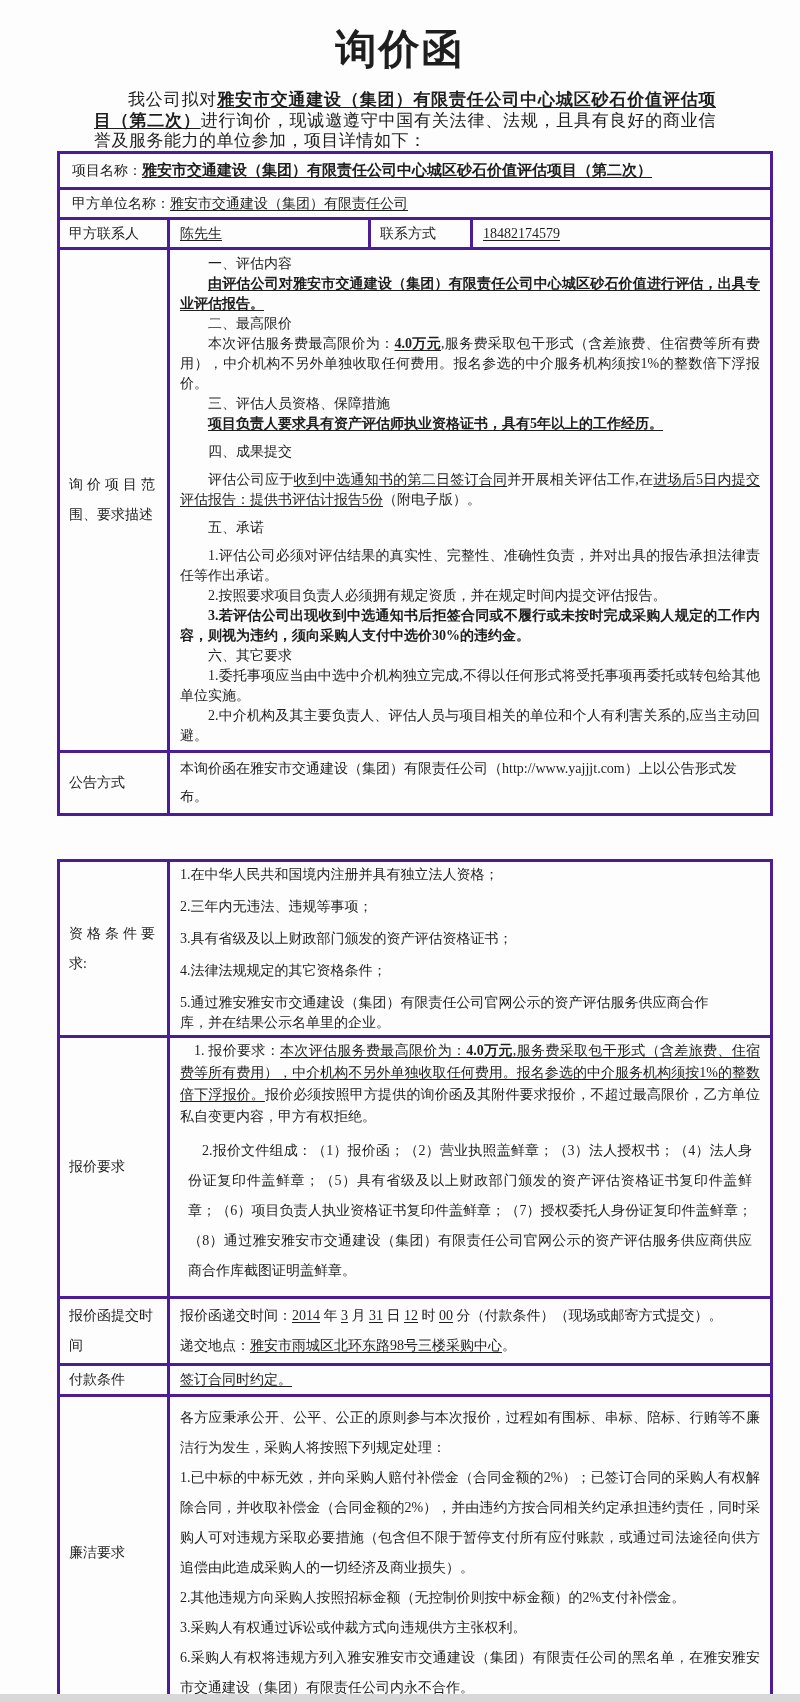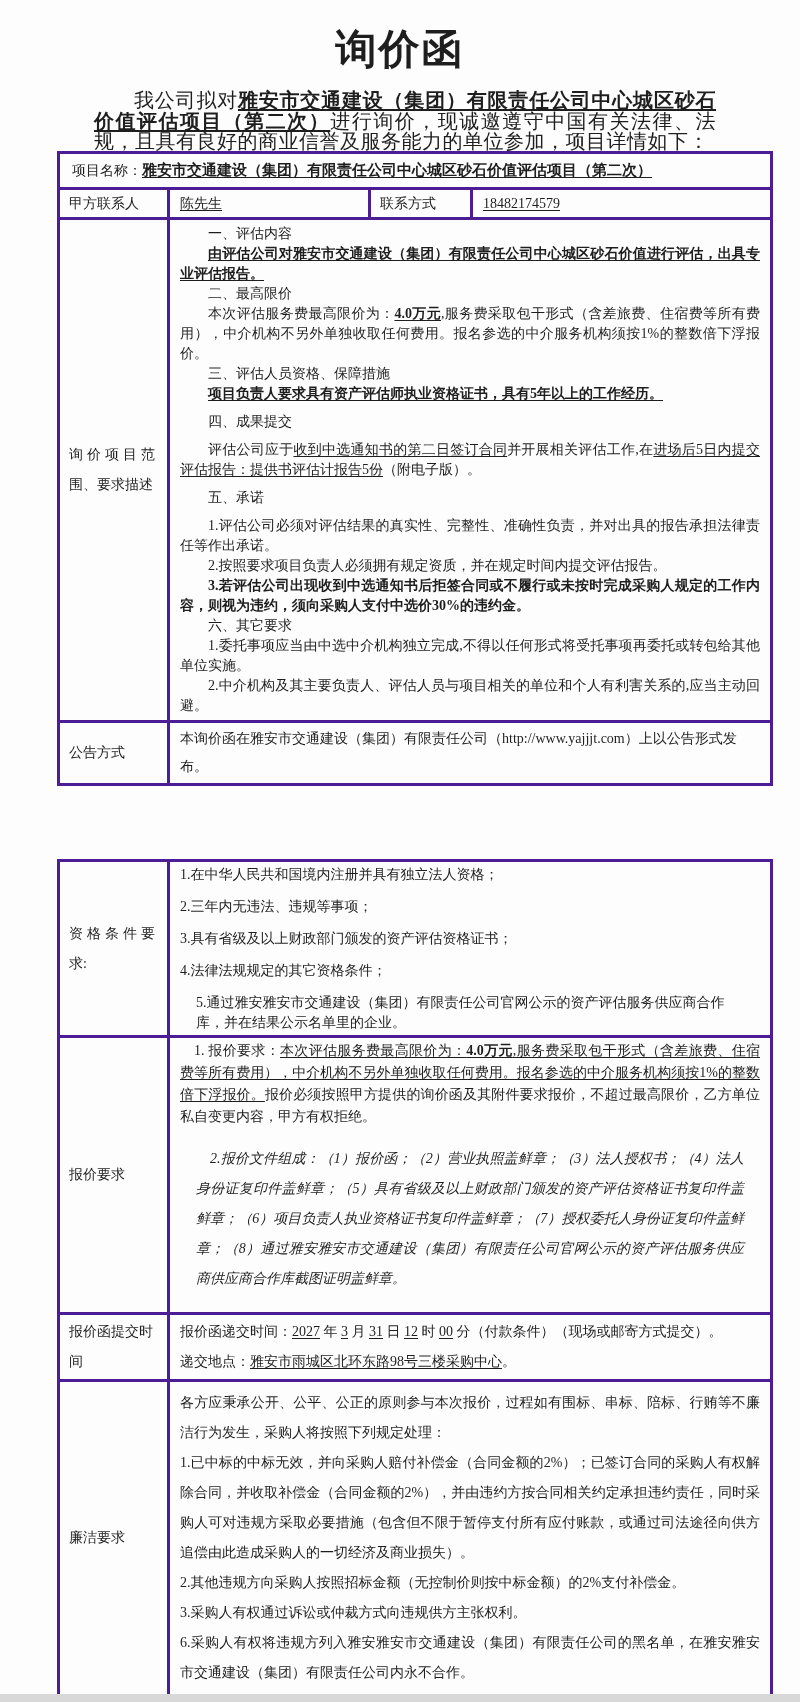--- a/index.html
+++ b/index.html
@@ -11,21 +11,21 @@
   }
   .u { text-decoration: underline; text-underline-offset: 2px; }
   .b { font-weight: bold; }
 
   .doc-title {
     position: absolute; top: 22px; left: 0; width: 800px;
     text-align: center; font-size: 41px; font-weight: bold; letter-spacing: 2px;
   }
   .intro {
     position: absolute; top: 90px; left: 94px; width: 622px;
-    font-size: 20px; line-height: 20.5px; letter-spacing: 0.5px;
+    font-size: 17px; line-height: 20.5px; letter-spacing: 0.5px;
     text-align: justify; text-indent: 2em;
   }
 
   table { position: absolute; left: 57px; width: 713px;
           border-collapse: collapse; table-layout: fixed; }
   #info-table { top: 151px; }
   #req-table  { top: 859px; }
   td { border: 3px solid #4c1d95; font-size: 14px; vertical-align: middle;
        padding: 2px 10px; }
   .label-cell { padding: 2px 6px 2px 9px; font-family: Liberation Serif, serif; }
@@ -36,26 +36,26 @@
   .big-value { font-size: 15px; }
 
   
   .scope-cell { padding: 4px 10px; }
   .scope-cell p { margin: 0; line-height: 20px; text-align: justify; }
   .ind2 { text-indent: 2em; }
   .mtop { margin-top: 8px !important; }
 
   
   .qual-cell p { margin: 0 0 12px 0; line-height: 20px; }
-  .qual-cell p:last-child { margin-bottom: 0; margin-left: 16px; }
+  .qual-cell p:last-child { margin-bottom: 0; }
   .preline { white-space: pre-line; }
 
   
   .quote-p1 { margin: 0 0 8px 0; line-height: 22px; text-indent: 1em; text-align: justify; }
-  .quote-p2 { margin: 16px; line-height: 30px; text-indent: 1em; text-align: justify; font-style: italic; }
+  .quote-p2 { margin: 8px; line-height: 30px; text-indent: 1em; text-align: justify; }
 
   
   .subm-cell p { margin: 0; line-height: 30px; }
 
   
   .ann-cell { line-height: 28px; }
 
   
   .integrity-cell p { margin: 0; line-height: 30px; text-align: justify; }
 
@@ -75,20 +75,25 @@
   <colgroup>
       <col style="width:110px">
       <col style="width:201px">
       <col style="width:102px">
       <col style="width:300px">
     </colgroup>
   <tbody>
       <tr style="height:36px">
     <td colspan="4" class="inline-label">
       <span>项目名称：</span><span class="b u big-value">雅安市交通建设（集团）有限责任公司中心城区砂石价值评估项目（第二次）</span>
+    </td>
+  </tr>
+  <tr style="height:30px">
+    <td colspan="4" class="inline-label">
+      <span>甲方单位名称：</span><span class="u">雅安市交通建设（集团）有限责任公司</span>
     </td>
   </tr>
   <tr style="height:30px">
     <td class="label-cell">甲方联系人</td>
     <td><span class="u">陈先生</span></td>
     <td class="label-cell">联系方式</td>
     <td><span class="u">18482174579</span></td>
   </tr>
   <tr style="height:500px">
     <td class="label-cell">
@@ -146,23 +151,27 @@
       <p class="quote-p1"><span>1. 报价要求：</span><span class="u">本次评估服务费最高限价为：</span><span class="b u">4.0万元</span><span class="u">,服务费采取包干形式（含差旅费、住宿费等所有费用），中介机构不另外单独收取任何费用。报名参选的中介服务机构须按1%的整数倍下浮报价。</span><span>报价必须按照甲方提供的询价函及其附件要求报价，不超过最高限价，乙方单位私自变更内容，甲方有权拒绝。</span></p>
       <p class="quote-p2">2.报价文件组成：（1）报价函；（2）营业执照盖鲜章；（3）法人授权书；（4）法人身份证复印件盖鲜章；（5）具有省级及以上财政部门颁发的资产评估资格证书复印件盖鲜章；（6）项目负责人执业资格证书复印件盖鲜章；（7）授权委托人身份证复印件盖鲜章；（8）通过雅安雅安市交通建设（集团）有限责任公司官网公示的资产评估服务供应商供应商合作库截图证明盖鲜章。</p>
     </td>
   </tr>
   <tr style="height:64px">
     <td class="label-cell">
       <div class="label-line">报价函提交时</div>
       <div class="label-line">间</div>
     </td>
     <td class="subm-cell">
-      <p><span>报价函递交时间：</span><span class="u">2027</span><span> 年 </span><span class="u">3</span><span> 月 </span><span class="u">31</span><span> 日 </span><span class="u">12</span><span> 时 </span><span class="u">00</span><span> 分（付款条件）（现场或邮寄方式提交）。</span></p>
+      <p><span>报价函递交时间：</span><span class="u">2014</span><span> 年 </span><span class="u">3</span><span> 月 </span><span class="u">31</span><span> 日 </span><span class="u">12</span><span> 时 </span><span class="u">00</span><span> 分（付款条件）（现场或邮寄方式提交）。</span></p>
       <p><span>递交地点：</span><span class="u">雅安市雨城区北环东路98号三楼采购中心</span><span>。</span></p>
     </td>
+  </tr>
+  <tr style="height:31px">
+    <td class="label-cell">付款条件</td>
+    <td><span class="u">签订合同时约定。</span></td>
   </tr>
   <tr style="height:315px">
     <td class="label-cell">廉洁要求</td>
     <td class="integrity-cell">
       <p>各方应秉承公开、公平、公正的原则参与本次报价，过程如有围标、串标、陪标、行贿等不廉洁行为发生，采购人将按照下列规定处理：</p>
       <p>1.已中标的中标无效，并向采购人赔付补偿金（合同金额的2%）；已签订合同的采购人有权解除合同，并收取补偿金（合同金额的2%），并由违约方按合同相关约定承担违约责任，同时采购人可对违规方采取必要措施（包含但不限于暂停支付所有应付账款，或通过司法途径向供方追偿由此造成采购人的一切经济及商业损失）。</p>
       <p>2.其他违规方向采购人按照招标金额（无控制价则按中标金额）的2%支付补偿金。</p>
       <p>3.采购人有权通过诉讼或仲裁方式向违规供方主张权利。</p>
       <p>6.采购人有权将违规方列入雅安雅安市交通建设（集团）有限责任公司的黑名单，在雅安雅安市交通建设（集团）有限责任公司内永不合作。</p>
     </td>

